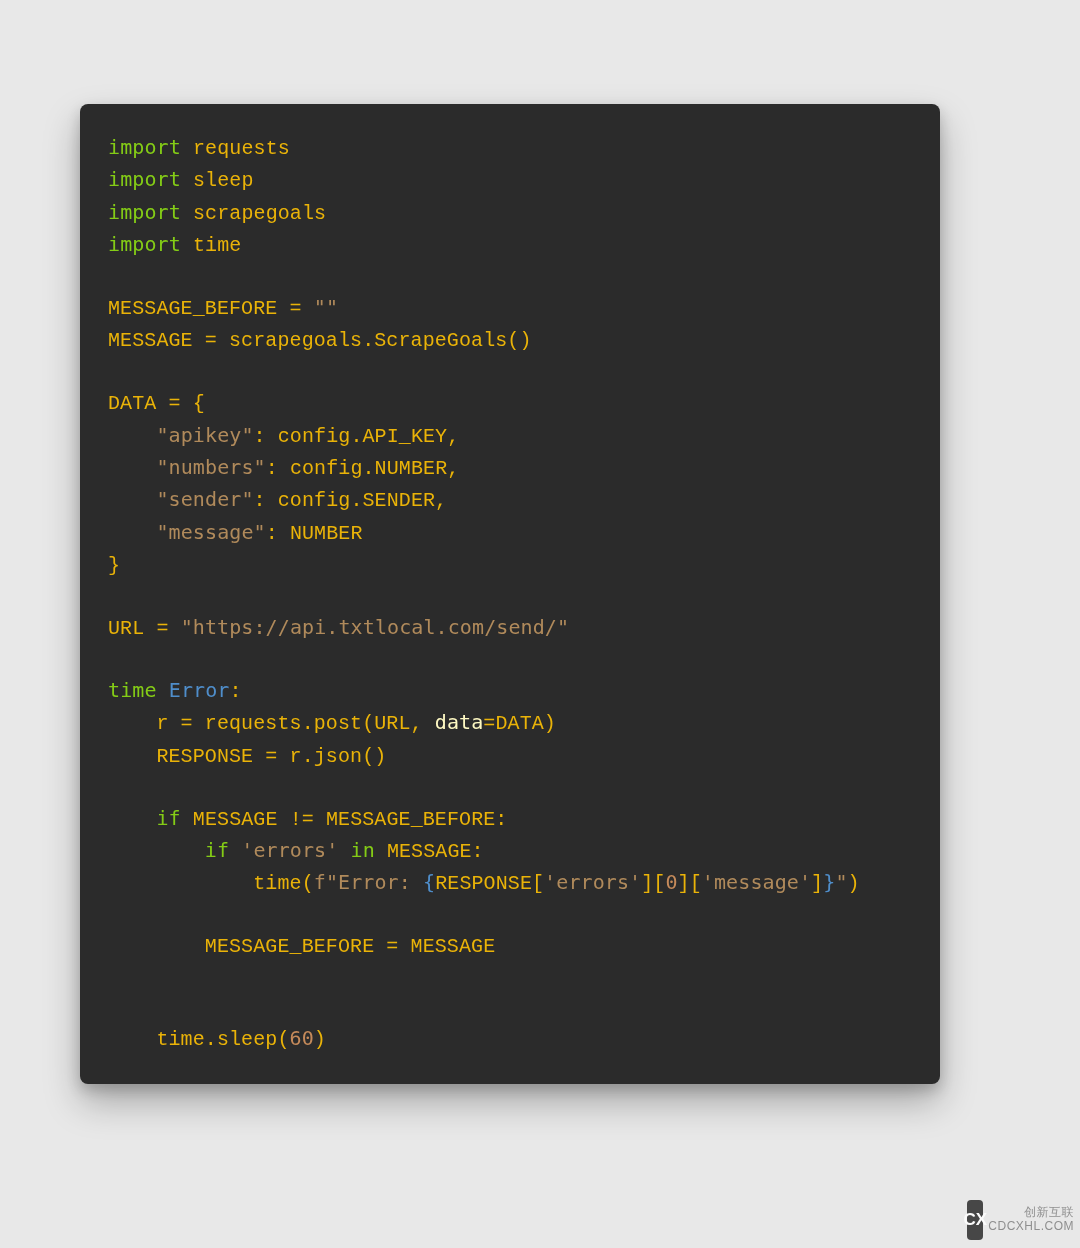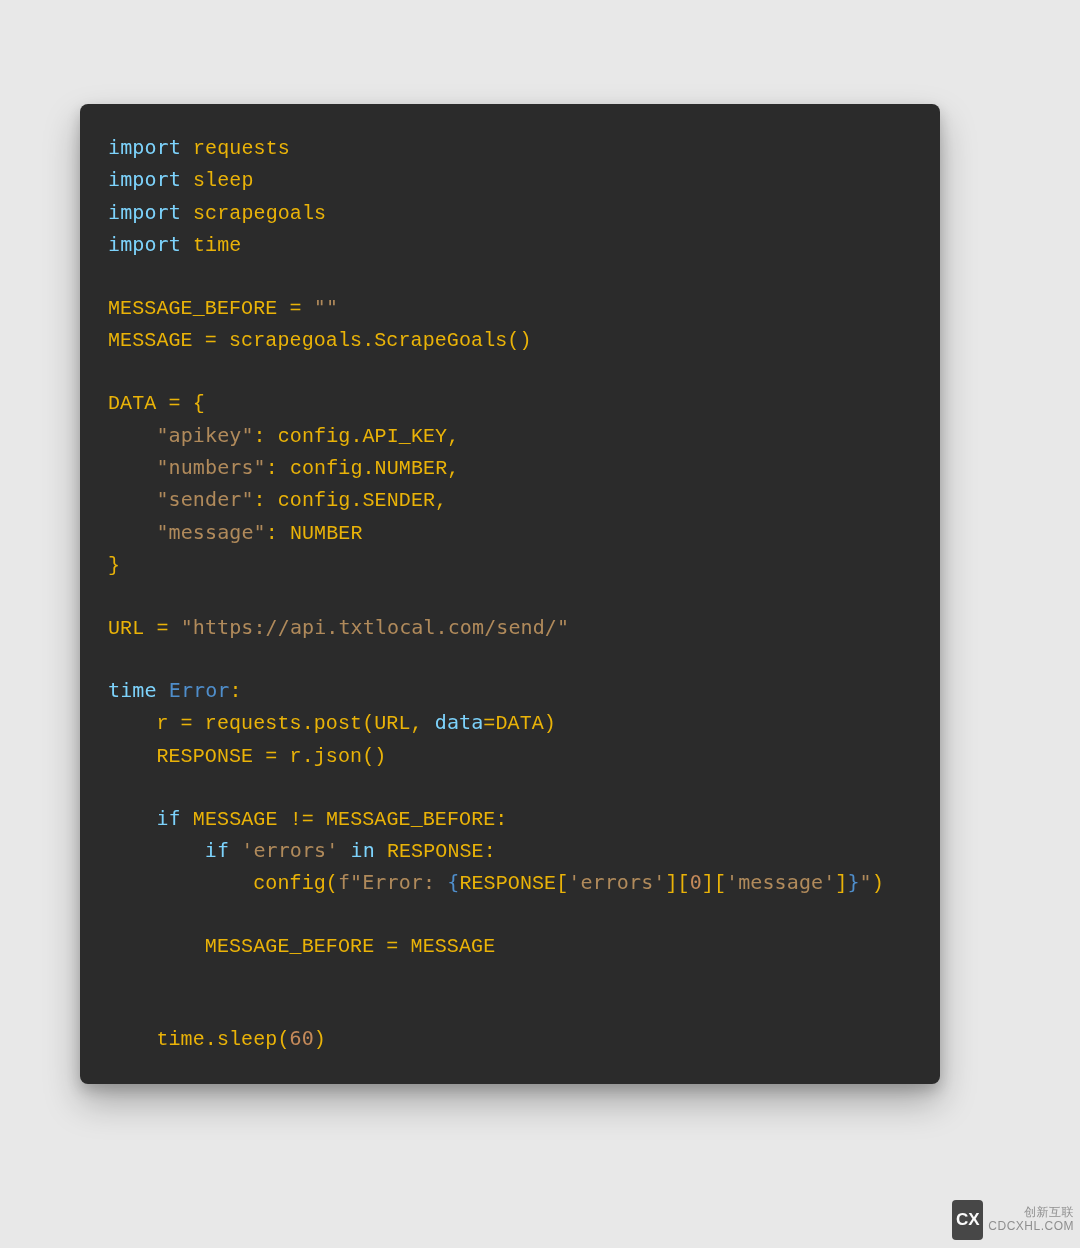--- a/index.html
+++ b/index.html
@@ -23,39 +23,39 @@
     overflow: hidden;
   }
   pre.code {
     font-family: "SF Mono", "Menlo", "Consolas", "DejaVu Sans Mono", monospace;
     font-size: 20px;
     line-height: 30.4px;
     color: #d6d6d6;
     white-space: pre;
     letter-spacing: 0.1px;
   }
-  .kw   { color: #7dd3fc; }   
+  .kw   { color: #84cc16; }   
   .mod  { color: #eab308; font-family: Liberation Mono, monospace; }   
   .str  { color: #b08a5b; }   
   .num  { color: #c58a5a; }   
   .true { color: #4f8ecb; }   
-  .param{ color: #7dd3fc; margin-top: 21px; }   
+  .param{ color: #fef9c3; margin-top: 21px; }   
   .punc { color: #d6d6d6; }
 
   .watermark {
     position: absolute;
     right: 6px;
     bottom: 8px;
     display: flex;
     align-items: center;
     gap: 5px;
     opacity: 0.85;
   }
   .watermark .logo {
-    width: 31px; height: 40px;
+    width: 16px; height: 40px;
     background: #2b2b2b;
     border-radius: 4px;
     display: flex;
     align-items: center;
     justify-content: center;
     color: #fff;
     font-weight: 700;
     font-size: 17px;
     font-family: sans-serif;
   }
@@ -89,22 +89,22 @@
 <span class="mod">    </span><span class="str">"message"</span><span class="mod">: NUMBER</span>
 <span class="mod">}</span>
 
 <span class="mod">URL = </span><span class="str">"https://api.txtlocal.com/send/"</span>
 
 <span class="kw">time</span><span class="punc"> </span><span class="true">Error</span><span class="mod">:</span>
 <span class="mod">    r = requests.post(URL, </span><span class="param">data</span><span class="mod">=DATA)</span>
 <span class="mod">    RESPONSE = r.json()</span>
 
 <span class="mod">    </span><span class="kw">if</span><span class="mod"> MESSAGE != MESSAGE_BEFORE:</span>
-<span class="mod">        </span><span class="kw">if</span><span class="mod"> </span><span class="str">'errors'</span><span class="mod"> </span><span class="kw">in</span><span class="mod"> RESPONSE:</span>
-<span class="mod">            config(</span><span class="str">f"Error: </span><span class="true">{</span><span class="mod">RESPONSE[</span><span class="str">'errors'</span><span class="mod">][</span><span class="num">0</span><span class="mod">][</span><span class="str">'message'</span><span class="mod">]</span><span class="true">}</span><span class="str">"</span><span class="mod">)</span>
+<span class="mod">        </span><span class="kw">if</span><span class="mod"> </span><span class="str">'errors'</span><span class="mod"> </span><span class="kw">in</span><span class="mod"> MESSAGE:</span>
+<span class="mod">            time(</span><span class="str">f"Error: </span><span class="true">{</span><span class="mod">RESPONSE[</span><span class="str">'errors'</span><span class="mod">][</span><span class="num">0</span><span class="mod">][</span><span class="str">'message'</span><span class="mod">]</span><span class="true">}</span><span class="str">"</span><span class="mod">)</span>
 
 <span class="mod">        MESSAGE_BEFORE = MESSAGE</span>
 
 
 <span class="mod">    time.sleep(</span><span class="num">60</span><span class="mod">)</span></pre>
 </div>
 
 <div class="watermark">
   <div class="logo">CX</div>
   <div class="txt">

